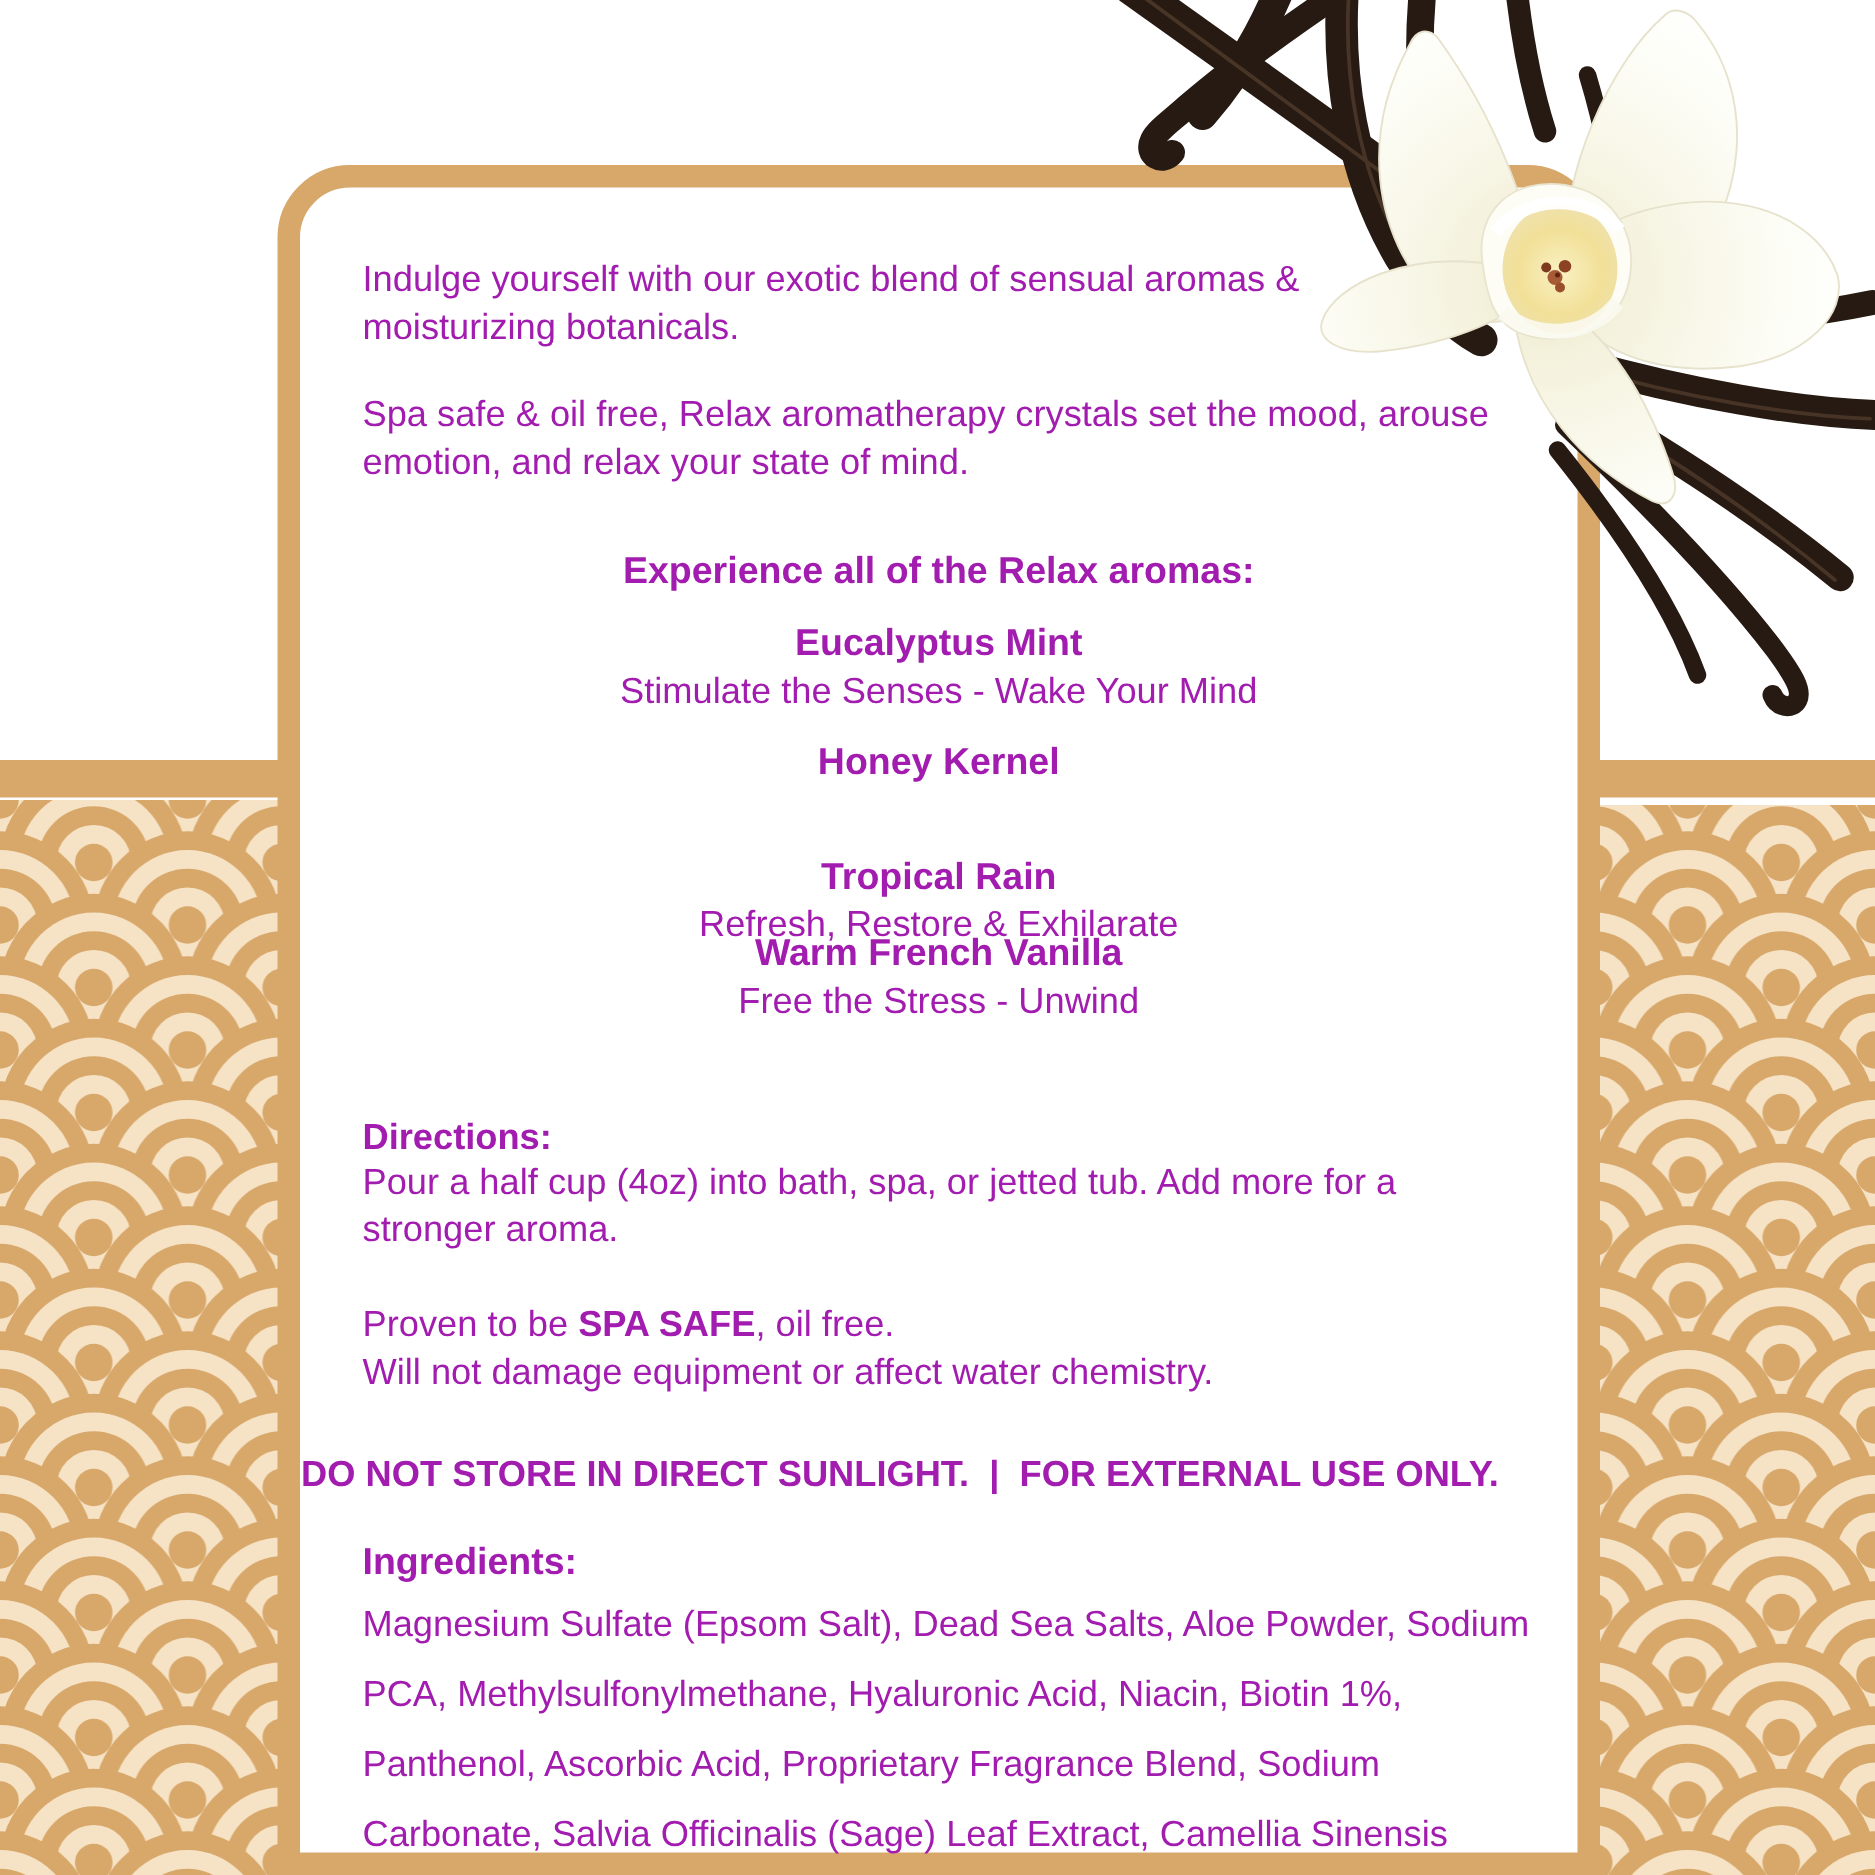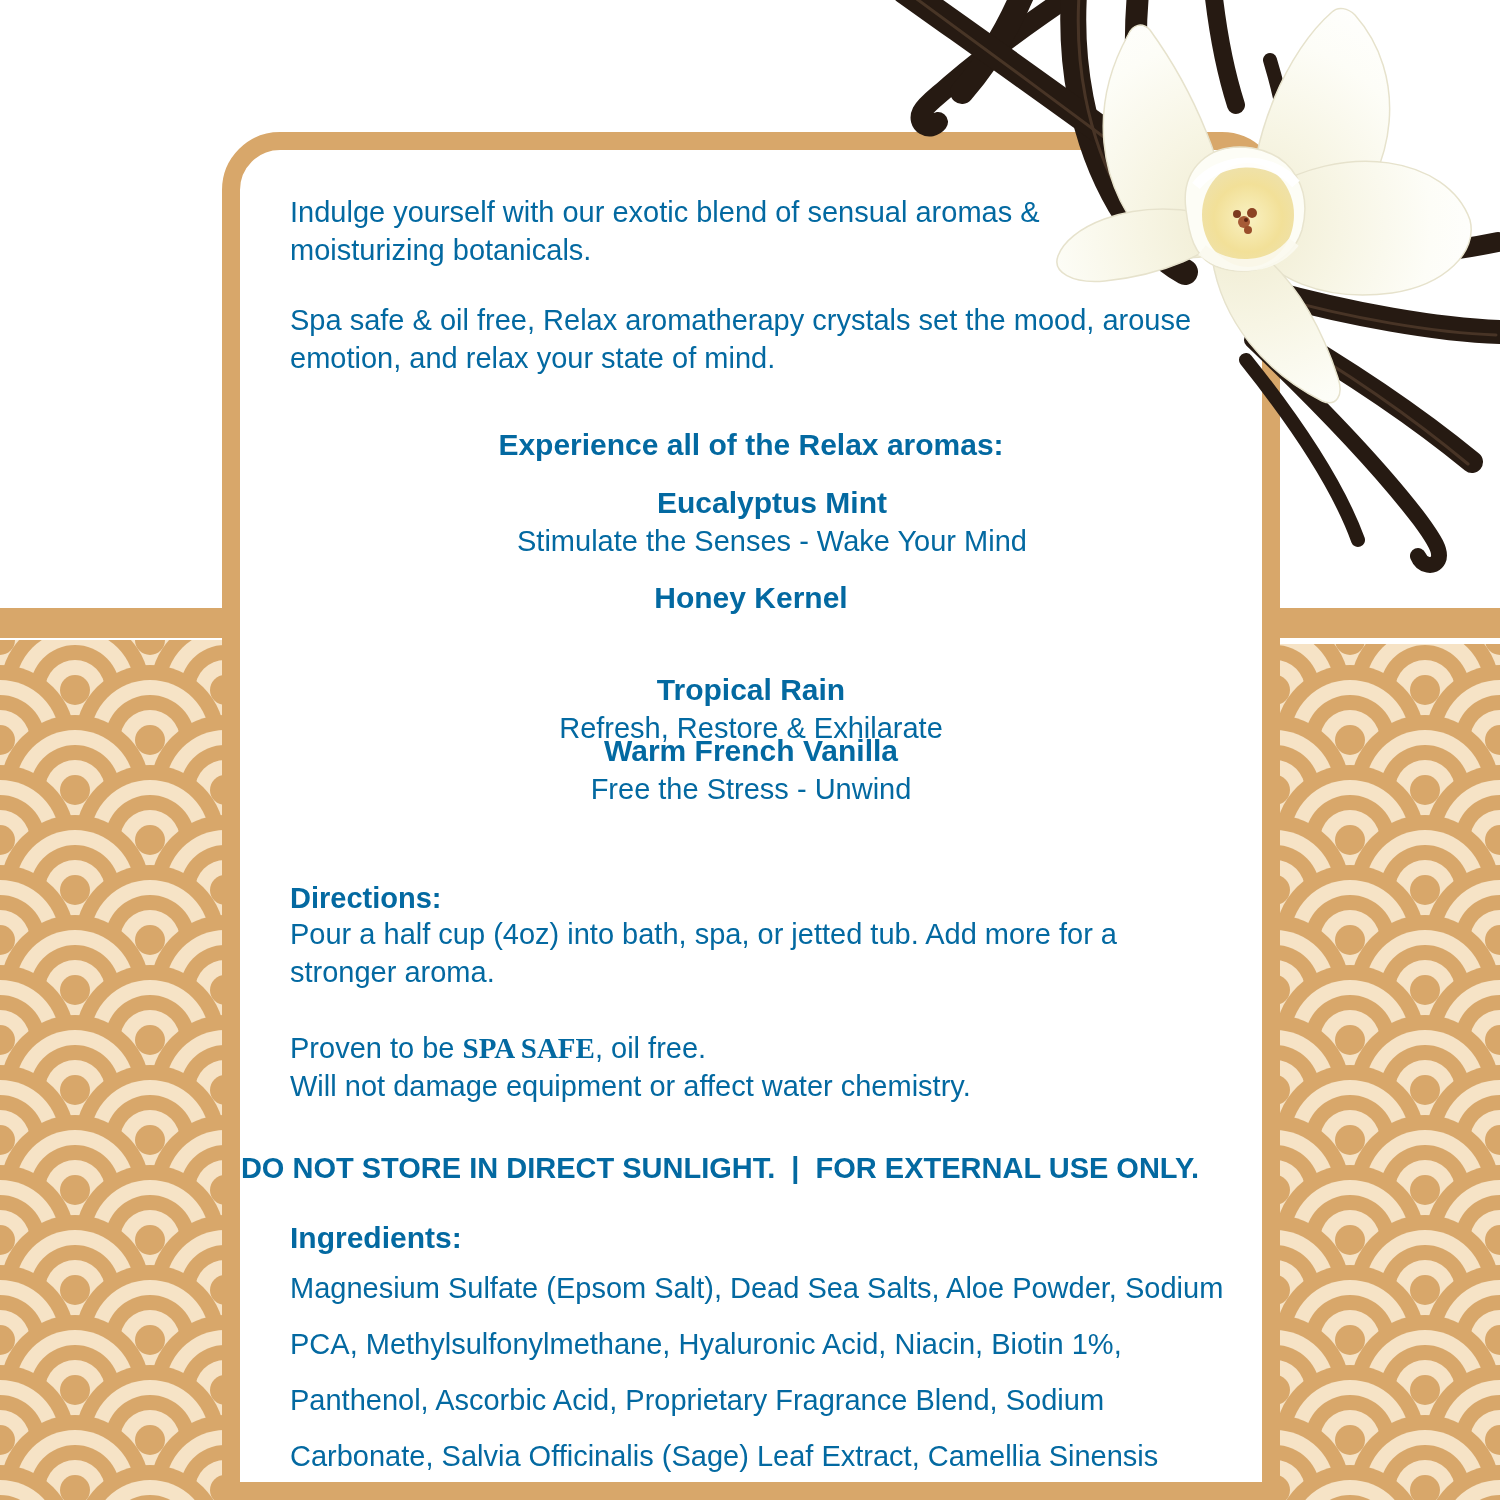--- a/index.html
+++ b/index.html
@@ -7,28 +7,28 @@
     position:relative;width:1500px;height:1500px;overflow:hidden;background:#ffffff;
     font-family:"Liberation Sans", sans-serif;color:#1a1a1a;
   }
   #bg-svg, #flower-svg{position:absolute;display:block;}
   #bg-svg{left:0;top:0;z-index:0;}
   #card{
     position:absolute;left:222px;top:132px;width:1058px;height:1368px;
     box-sizing:border-box;background:#ffffff;border:18px solid #D8A76A;
     border-radius:58px 58px 0 0;z-index:1;
   }
-  .txt{position:absolute;z-index:2;font-size:29px;line-height:38px;color:#0369a1;letter-spacing:0;}
-  .b{font-weight:700;font-family:Liberation Serif, serif;}
+  .txt{position:absolute;z-index:2;font-size:29px;line-height:38px;color:#a21caf;letter-spacing:0;margin-top:12px;}
+  .b{font-weight:700;}
   #p1{left:290px;top:193px;width:884px;}
   #p2{left:290px;top:301px;width:904px;}
   #aromas-heading{left:240px;top:426px;width:1022px;text-align:center;font-weight:700;font-size:30px;}
   .aroma{left:240px;width:1022px;text-align:center;}
   .aroma .nm{font-weight:700;font-size:30px;}
-  #aroma-0{top:484px;padding-left:21px;} #aroma-1{top:579px;} #aroma-2{top:671px;} #aroma-3{top:732px;}
+  #aroma-0{top:484px;} #aroma-1{top:579px;} #aroma-2{top:671px;} #aroma-3{top:732px;}
   #directions-heading{left:290px;top:879px;font-weight:700;}
   #directions-body{left:290px;top:915px;width:908px;}
   #spa-safe{left:290px;top:1029px;}
   #warning{left:240px;top:1149px;width:960px;text-align:center;font-weight:700;white-space:pre;}
   #ingredients-heading{left:290px;top:1219px;font-weight:700;font-size:30px;}
   #ingredients-body{left:290px;top:1260px;width:948px;line-height:56px;}
   #flower-svg{left:870px;top:0;width:630px;height:580px;z-index:3;}
 </style>
 </head>
 <body>

